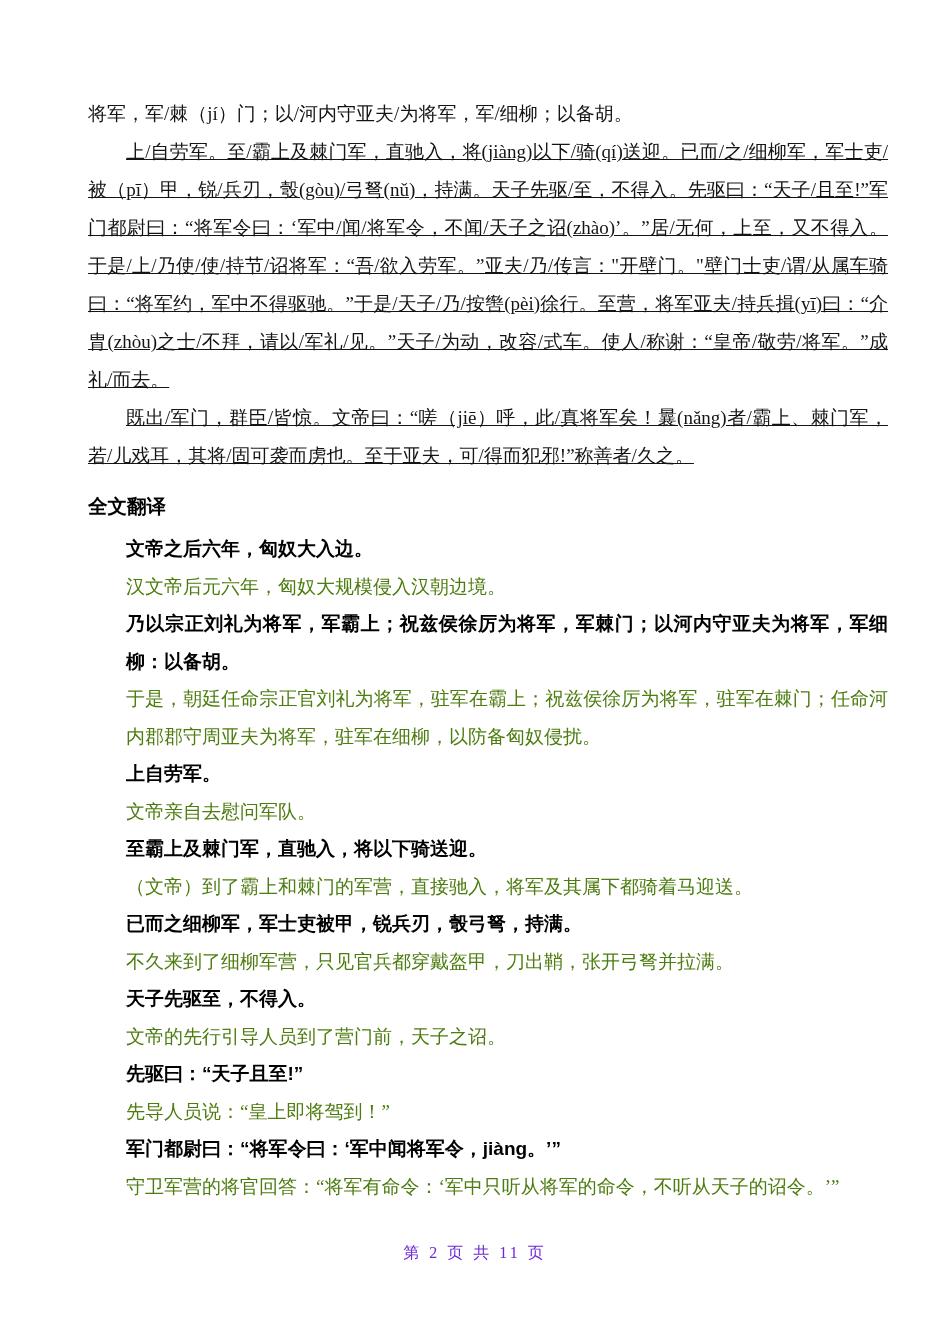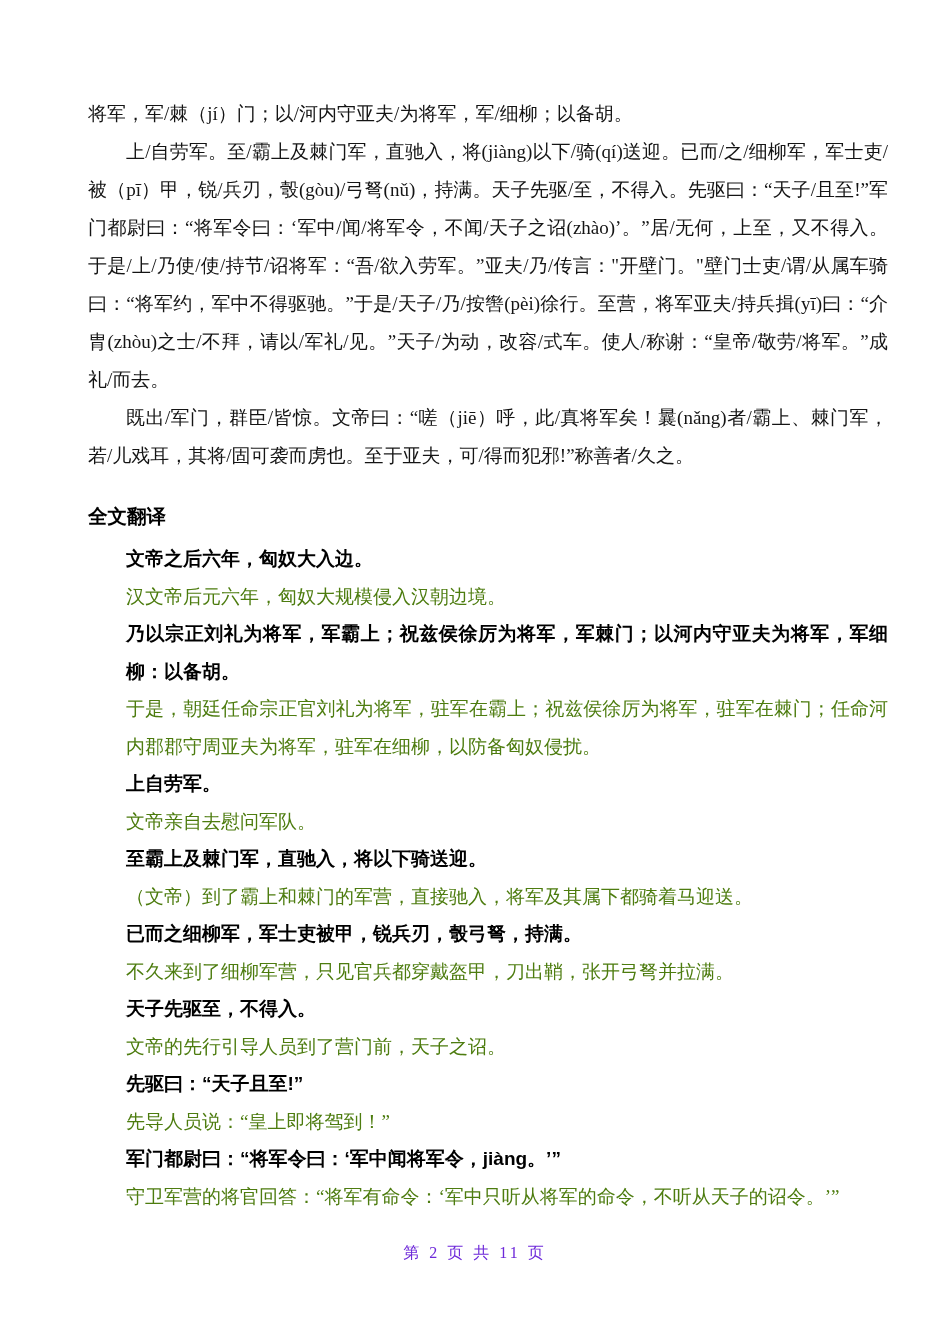--- a/index.html
+++ b/index.html
@@ -14,23 +14,23 @@
     overflow:hidden;
   }
   .classical{margin:0;}
   .cp{
     margin:0;
     font-size:19px;
     line-height:38px;
     text-align:justify;
     color:#141414;
   }
-  .cp.ind{text-indent:2em;}
+  .cp.ind{text-indent:2em;text-decoration:underline;}
   .heading{
-    margin:26px 0 9px 0;
+    margin:16px 0 9px 0;
     font-size:19.5px;
     line-height:30px;
     font-weight:bold;
     color:#000;
     font-family:"Liberation Sans","DejaVu Sans",sans-serif;
   }
   .trans{margin:0;}
   .src{
     margin:0 0 0 2em;
     font-size:19px;

